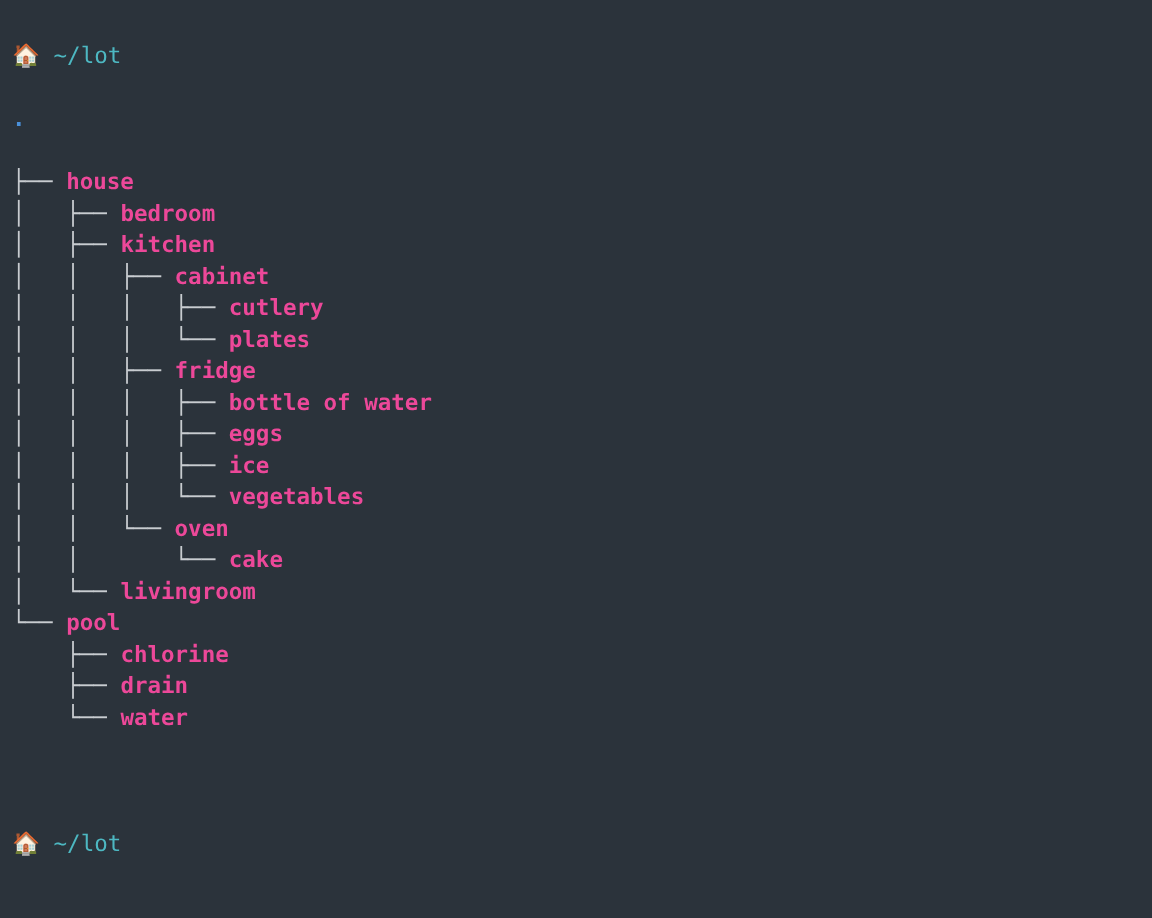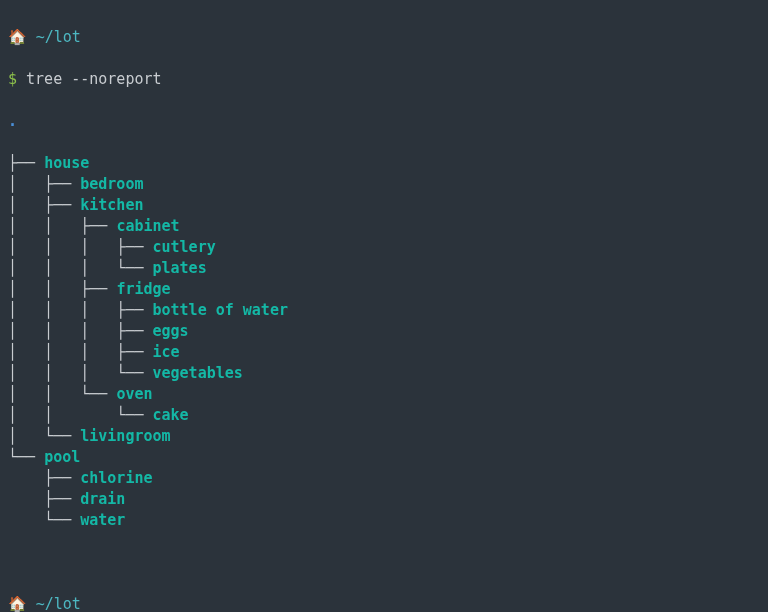--- a/index.html
+++ b/index.html
@@ -15,34 +15,33 @@
     overflow: hidden;
   }
   .terminal {
     padding: 6px 8px;
     white-space: pre;
   }
   .prompt-sym { color: #8cc04b; }
   .path { color: #4db8c2; font-weight: normal; }
   .cmd { color: #c8ccd0; }
   .tree-branch { color: #c8ccd0; }
-  .tree-name { color: #14b8a6; font-weight: bold; }
+  .tree-name { color: #ec4899; font-weight: bold; }
   .dot { color: #4a90d9; font-weight: bold; }
   .home-icon {
     display: inline-block;
     vertical-align: baseline;
   }
   .blank { height: 21px; }
 </style>
 </head>
 <body>
 
 <div class="terminal">
 <div><span class="home-icon">🏠</span> <span class="path">~/lot</span></div>
-<div><span class="prompt-sym">$</span> <span class="cmd">tree --noreport</span></div>
 <div><span class="dot">.</span></div>
 <div id="tree-output"><div><span class="tree-branch">├── </span><span class="tree-name">house</span></div><div><span class="tree-branch">│   ├── </span><span class="tree-name">bedroom</span></div><div><span class="tree-branch">│   ├── </span><span class="tree-name">kitchen</span></div><div><span class="tree-branch">│   │   ├── </span><span class="tree-name">cabinet</span></div><div><span class="tree-branch">│   │   │   ├── </span><span class="tree-name">cutlery</span></div><div><span class="tree-branch">│   │   │   └── </span><span class="tree-name">plates</span></div><div><span class="tree-branch">│   │   ├── </span><span class="tree-name">fridge</span></div><div><span class="tree-branch">│   │   │   ├── </span><span class="tree-name">bottle of water</span></div><div><span class="tree-branch">│   │   │   ├── </span><span class="tree-name">eggs</span></div><div><span class="tree-branch">│   │   │   ├── </span><span class="tree-name">ice</span></div><div><span class="tree-branch">│   │   │   └── </span><span class="tree-name">vegetables</span></div><div><span class="tree-branch">│   │   └── </span><span class="tree-name">oven</span></div><div><span class="tree-branch">│   │       └── </span><span class="tree-name">cake</span></div><div><span class="tree-branch">│   └── </span><span class="tree-name">livingroom</span></div><div><span class="tree-branch">└── </span><span class="tree-name">pool</span></div><div><span class="tree-branch">    ├── </span><span class="tree-name">chlorine</span></div><div><span class="tree-branch">    ├── </span><span class="tree-name">drain</span></div><div><span class="tree-branch">    └── </span><span class="tree-name">water</span></div></div>
 <div class="blank"></div>
 <div><span class="home-icon">🏠</span> <span class="path">~/lot</span></div>
 
 
 
 
 </div>
 

